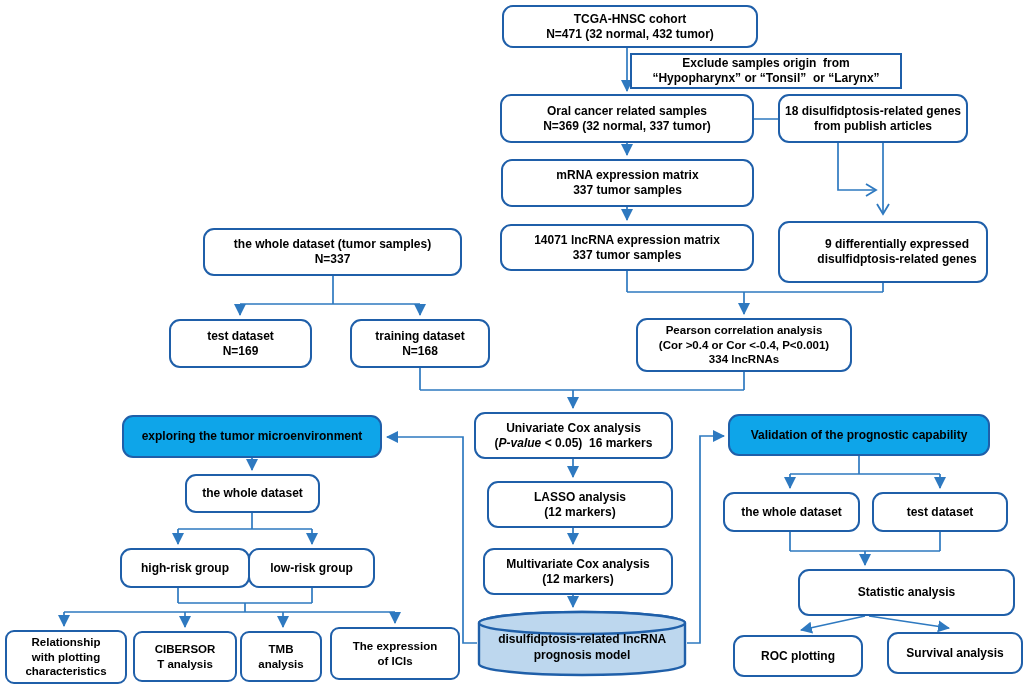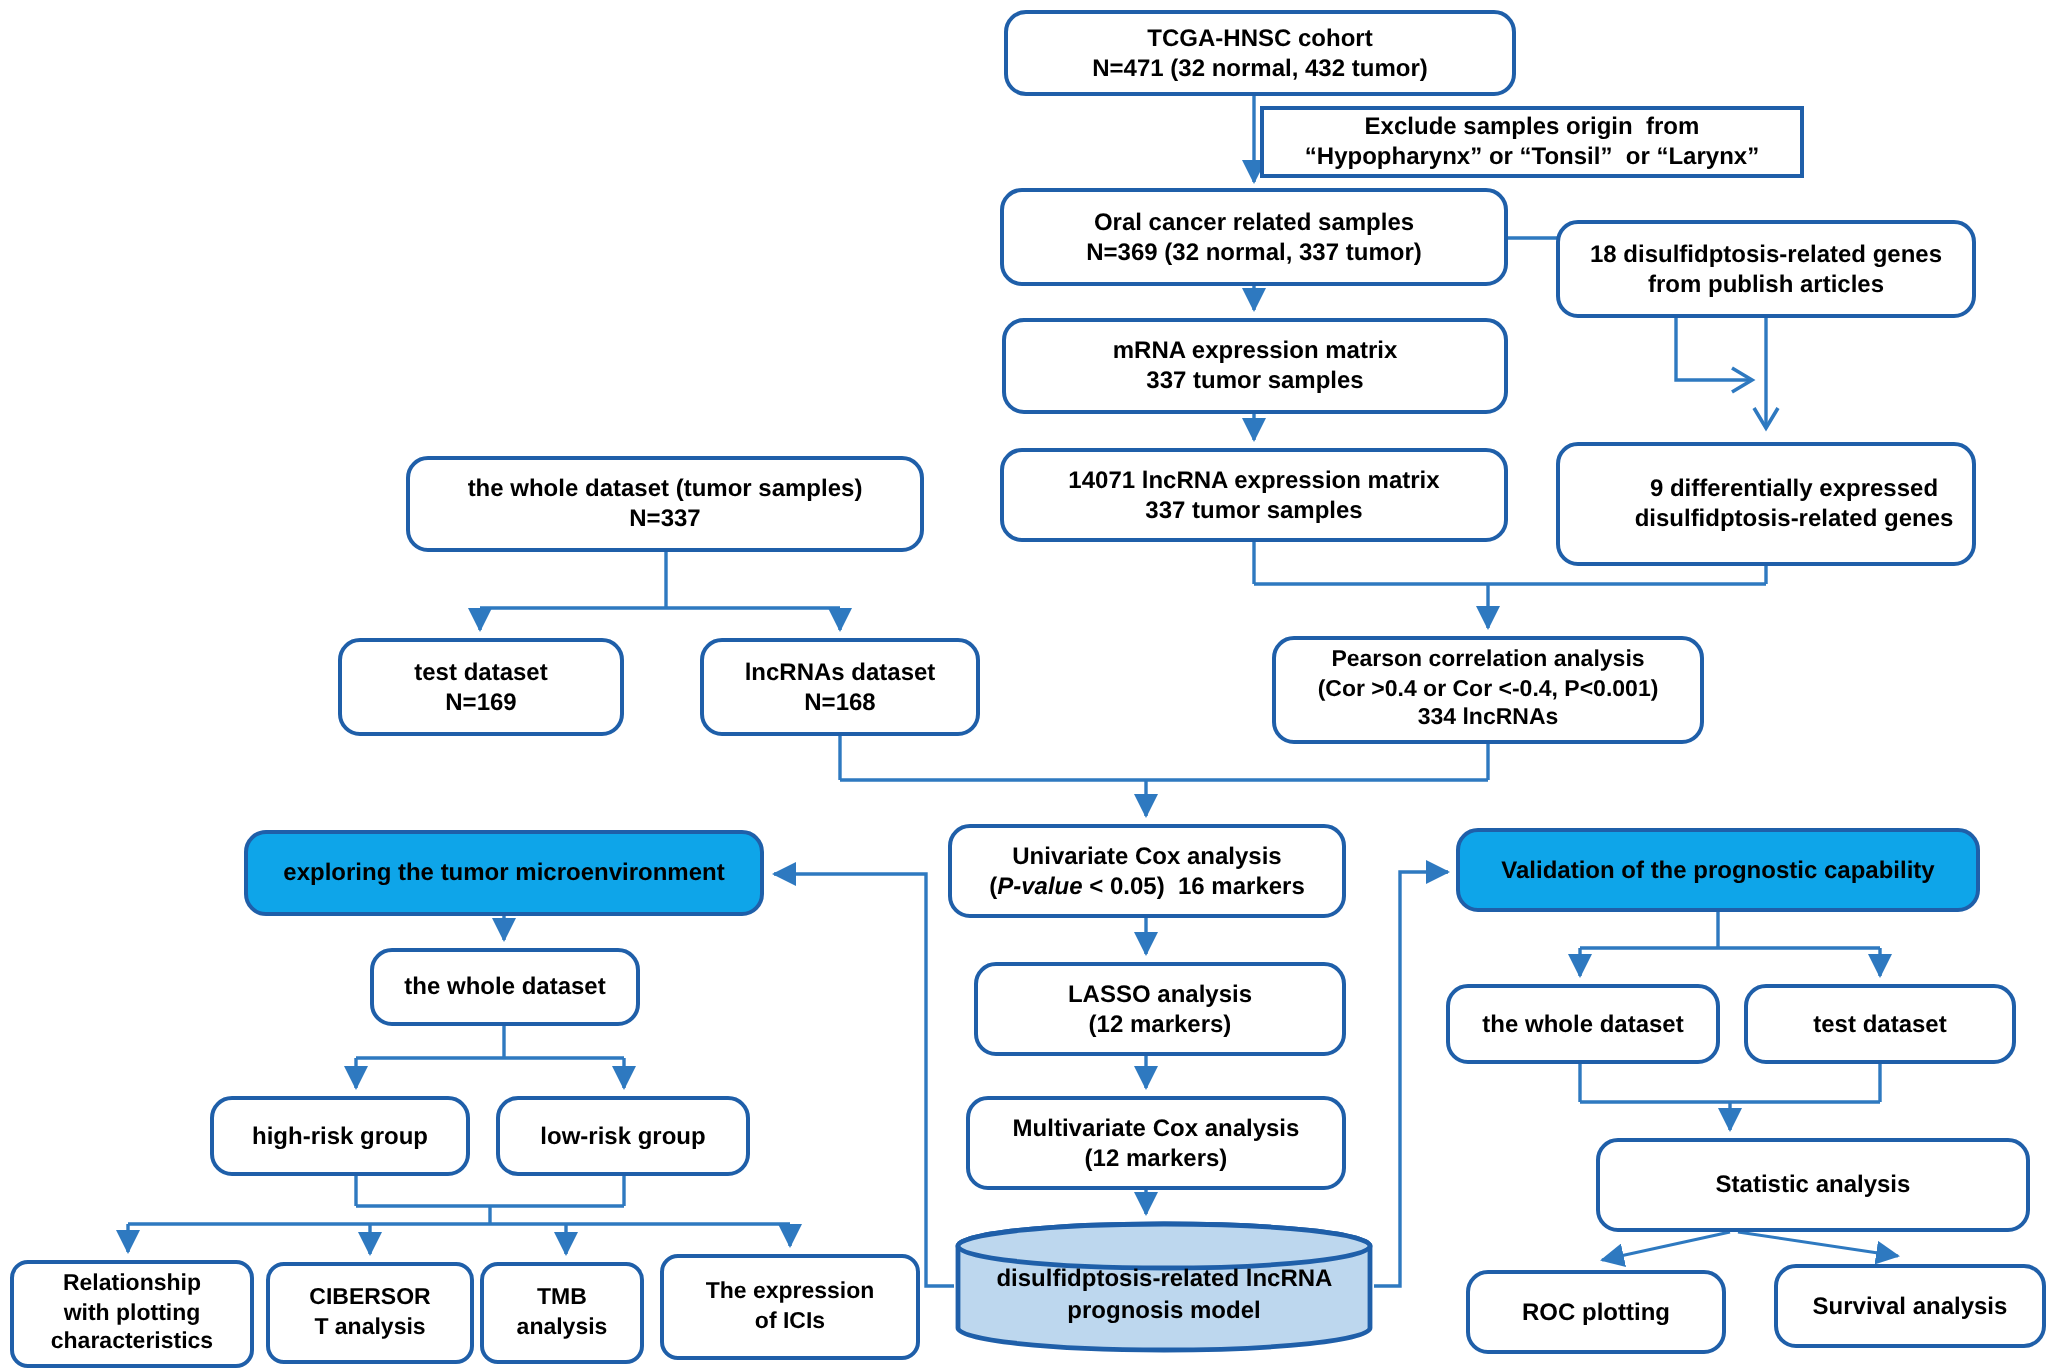--- a/index.html
+++ b/index.html
@@ -86,21 +86,21 @@
   <div class="box sharp" style="left:630px; top:53px; width:272px; height:36px;">
     <span class="line">Exclude samples origin&nbsp; from</span>
     <span class="line">“Hypopharynx” or “Tonsil”&nbsp; or “Larynx”</span>
   </div>
 
   <div class="box" style="left:500px; top:94px; width:254px; height:49px;text-align:center;">
     <span class="line">Oral cancer related samples</span>
     <span class="line">N=369 (32 normal, 337 tumor)</span>
   </div>
 
-  <div class="box" style="left:778px; top:94px; width:210px; height:49px;margin-top:16px;">
+  <div class="box" style="left:778px; top:94px; width:190px; height:49px;">
     <span class="line">18 disulfidptosis-related genes</span>
     <span class="line">from publish articles</span>
   </div>
 
   <div class="box" style="left:501px; top:159px; width:253px; height:48px;">
     <span class="line">mRNA expression matrix</span>
     <span class="line">337 tumor samples</span>
   </div>
 
   <div class="box" style="left:500px; top:224px; width:254px; height:47px;">
@@ -117,21 +117,21 @@
     <span class="line">the whole dataset (tumor samples)</span>
     <span class="line">N=337</span>
   </div>
 
   <div class="box" style="left:169px; top:319px; width:143px; height:49px;">
     <span class="line">test dataset</span>
     <span class="line">N=169</span>
   </div>
 
   <div class="box" style="left:350px; top:319px; width:140px; height:49px;">
-    <span class="line">lncRNAs dataset</span>
+    <span class="line">training dataset</span>
     <span class="line">N=168</span>
   </div>
 
   <div class="box small" style="left:636px; top:318px; width:216px; height:54px;">
     <span class="line">Pearson correlation analysis</span>
     <span class="line">(Cor &gt;0.4 or Cor &lt;-0.4, P&lt;0.001)</span>
     <span class="line">334 lncRNAs</span>
   </div>
 
   <div class="box" style="left:474px; top:412px; width:199px; height:47px;">
@@ -157,21 +157,21 @@
   </div>
 
   <div class="box" style="left:723px; top:492px; width:137px; height:40px;">
     <span class="line">the whole dataset</span>
   </div>
 
   <div class="box" style="left:872px; top:492px; width:136px; height:40px;">
     <span class="line">test dataset</span>
   </div>
 
-  <div class="box" style="left:105px; top:548px; width:130px; height:40px;">
+  <div class="box" style="left:120px; top:548px; width:130px; height:40px;">
     <span class="line">high-risk group</span>
   </div>
 
   <div class="box" style="left:248px; top:548px; width:127px; height:40px;">
     <span class="line">low-risk group</span>
   </div>
 
   <div class="box" style="left:483px; top:548px; width:190px; height:47px;">
     <span class="line">Multivariate Cox analysis</span>
     <span class="line">(12 markers)</span>

